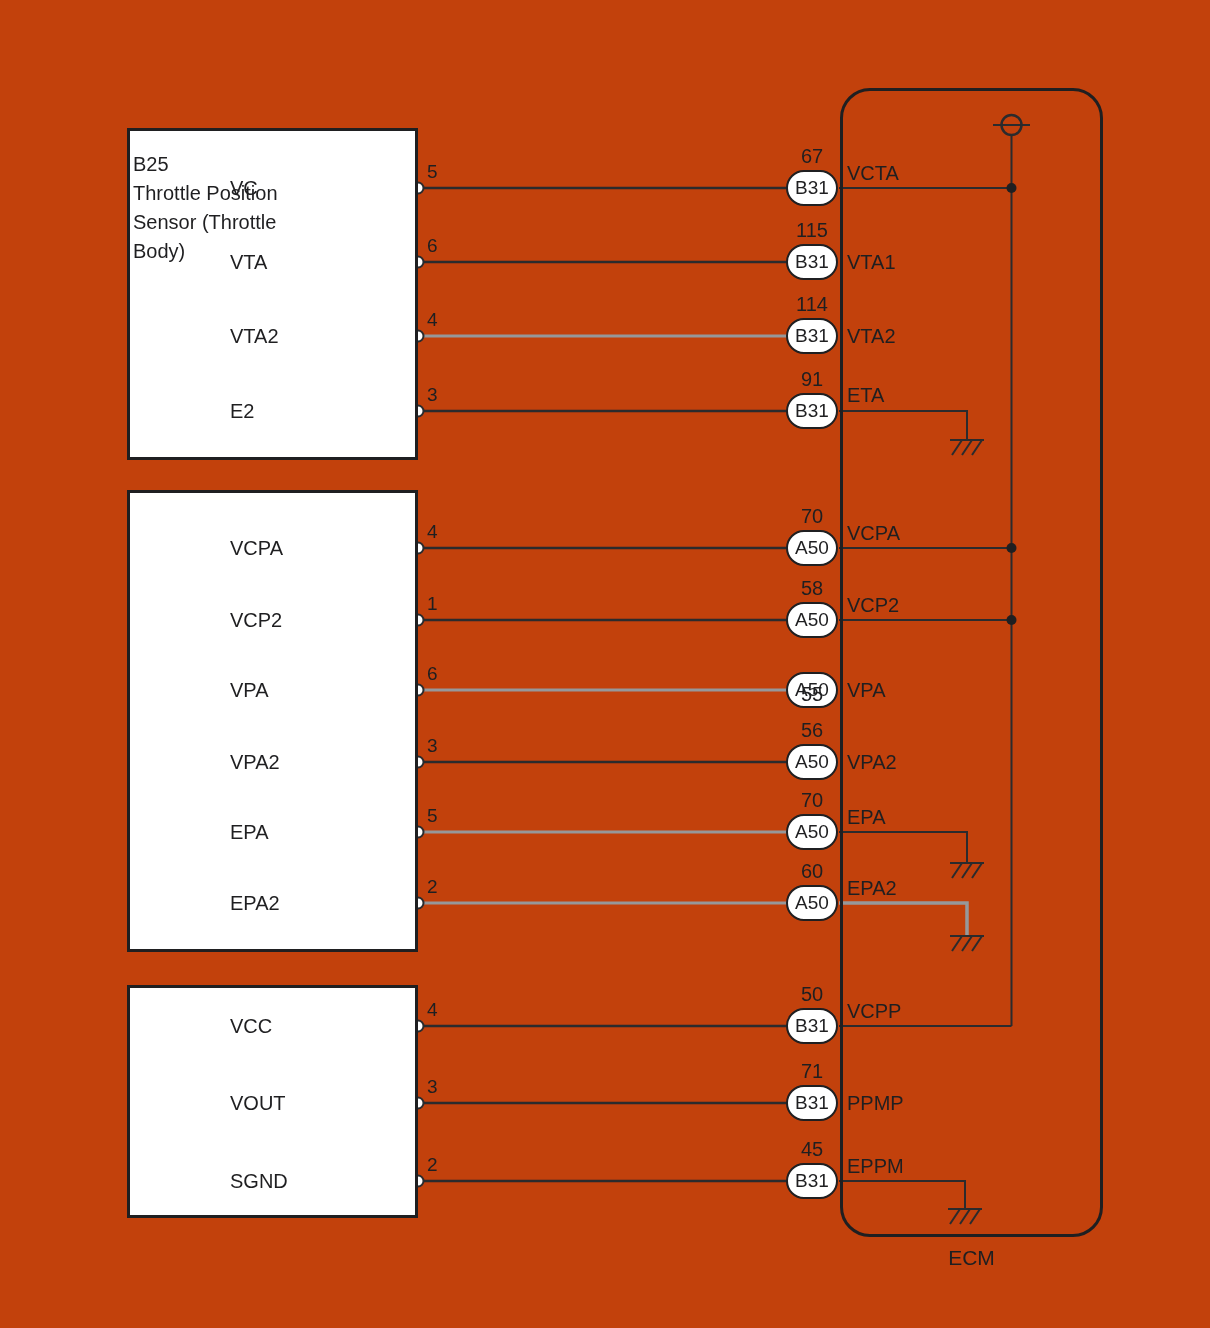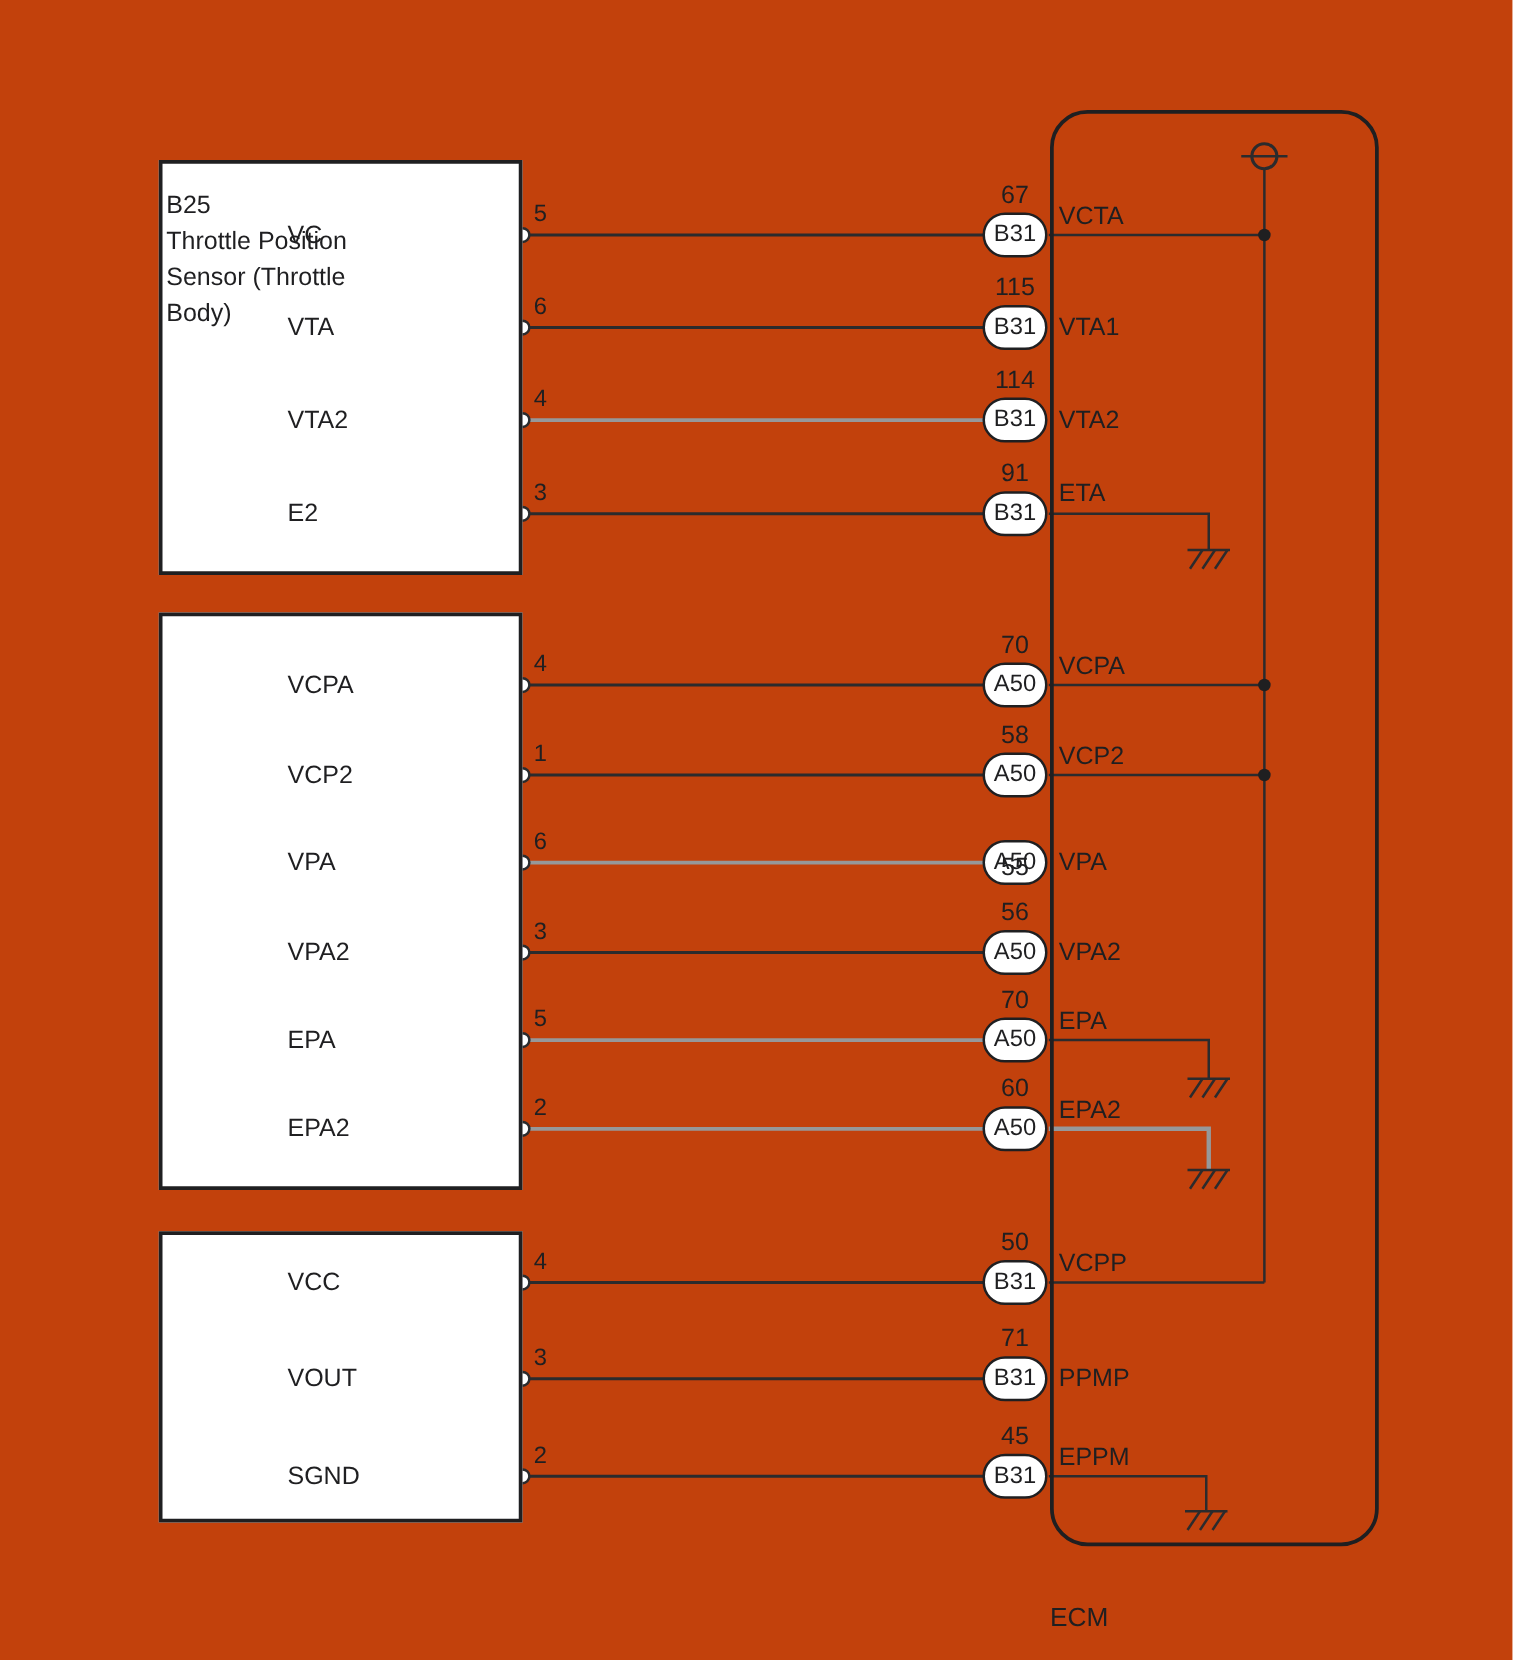--- a/index.html
+++ b/index.html
@@ -14,22 +14,22 @@
   }
   .comp-title{
     position:absolute;left:133px;font-size:20px;line-height:29px;
     white-space:pre-line;color:#1f1f21;
   }
   .ecm-box{
     position:absolute;left:840px;top:88px;width:263px;height:1149px;
     box-sizing:border-box;border:3px solid #1f1f21;border-radius:30px;background:transparent;
   }
   .ecm-label{
-    position:absolute;left:840px;top:1246px;width:263px;
-    font-size:21px;line-height:24px;margin-top:37px;
+    position:absolute;left:840px;top:1246px;width:263px;text-align:center;
+    font-size:21px;line-height:24px;
   }
   .pin-label{
     position:absolute;left:230px;width:178px;height:28px;line-height:28px;
     font-size:20px;
   }
   .pin-no{
     position:absolute;left:427px;height:22px;line-height:22px;font-size:19px;
   }
   .oval{
     position:absolute;left:786px;width:52px;height:36px;box-sizing:border-box;

